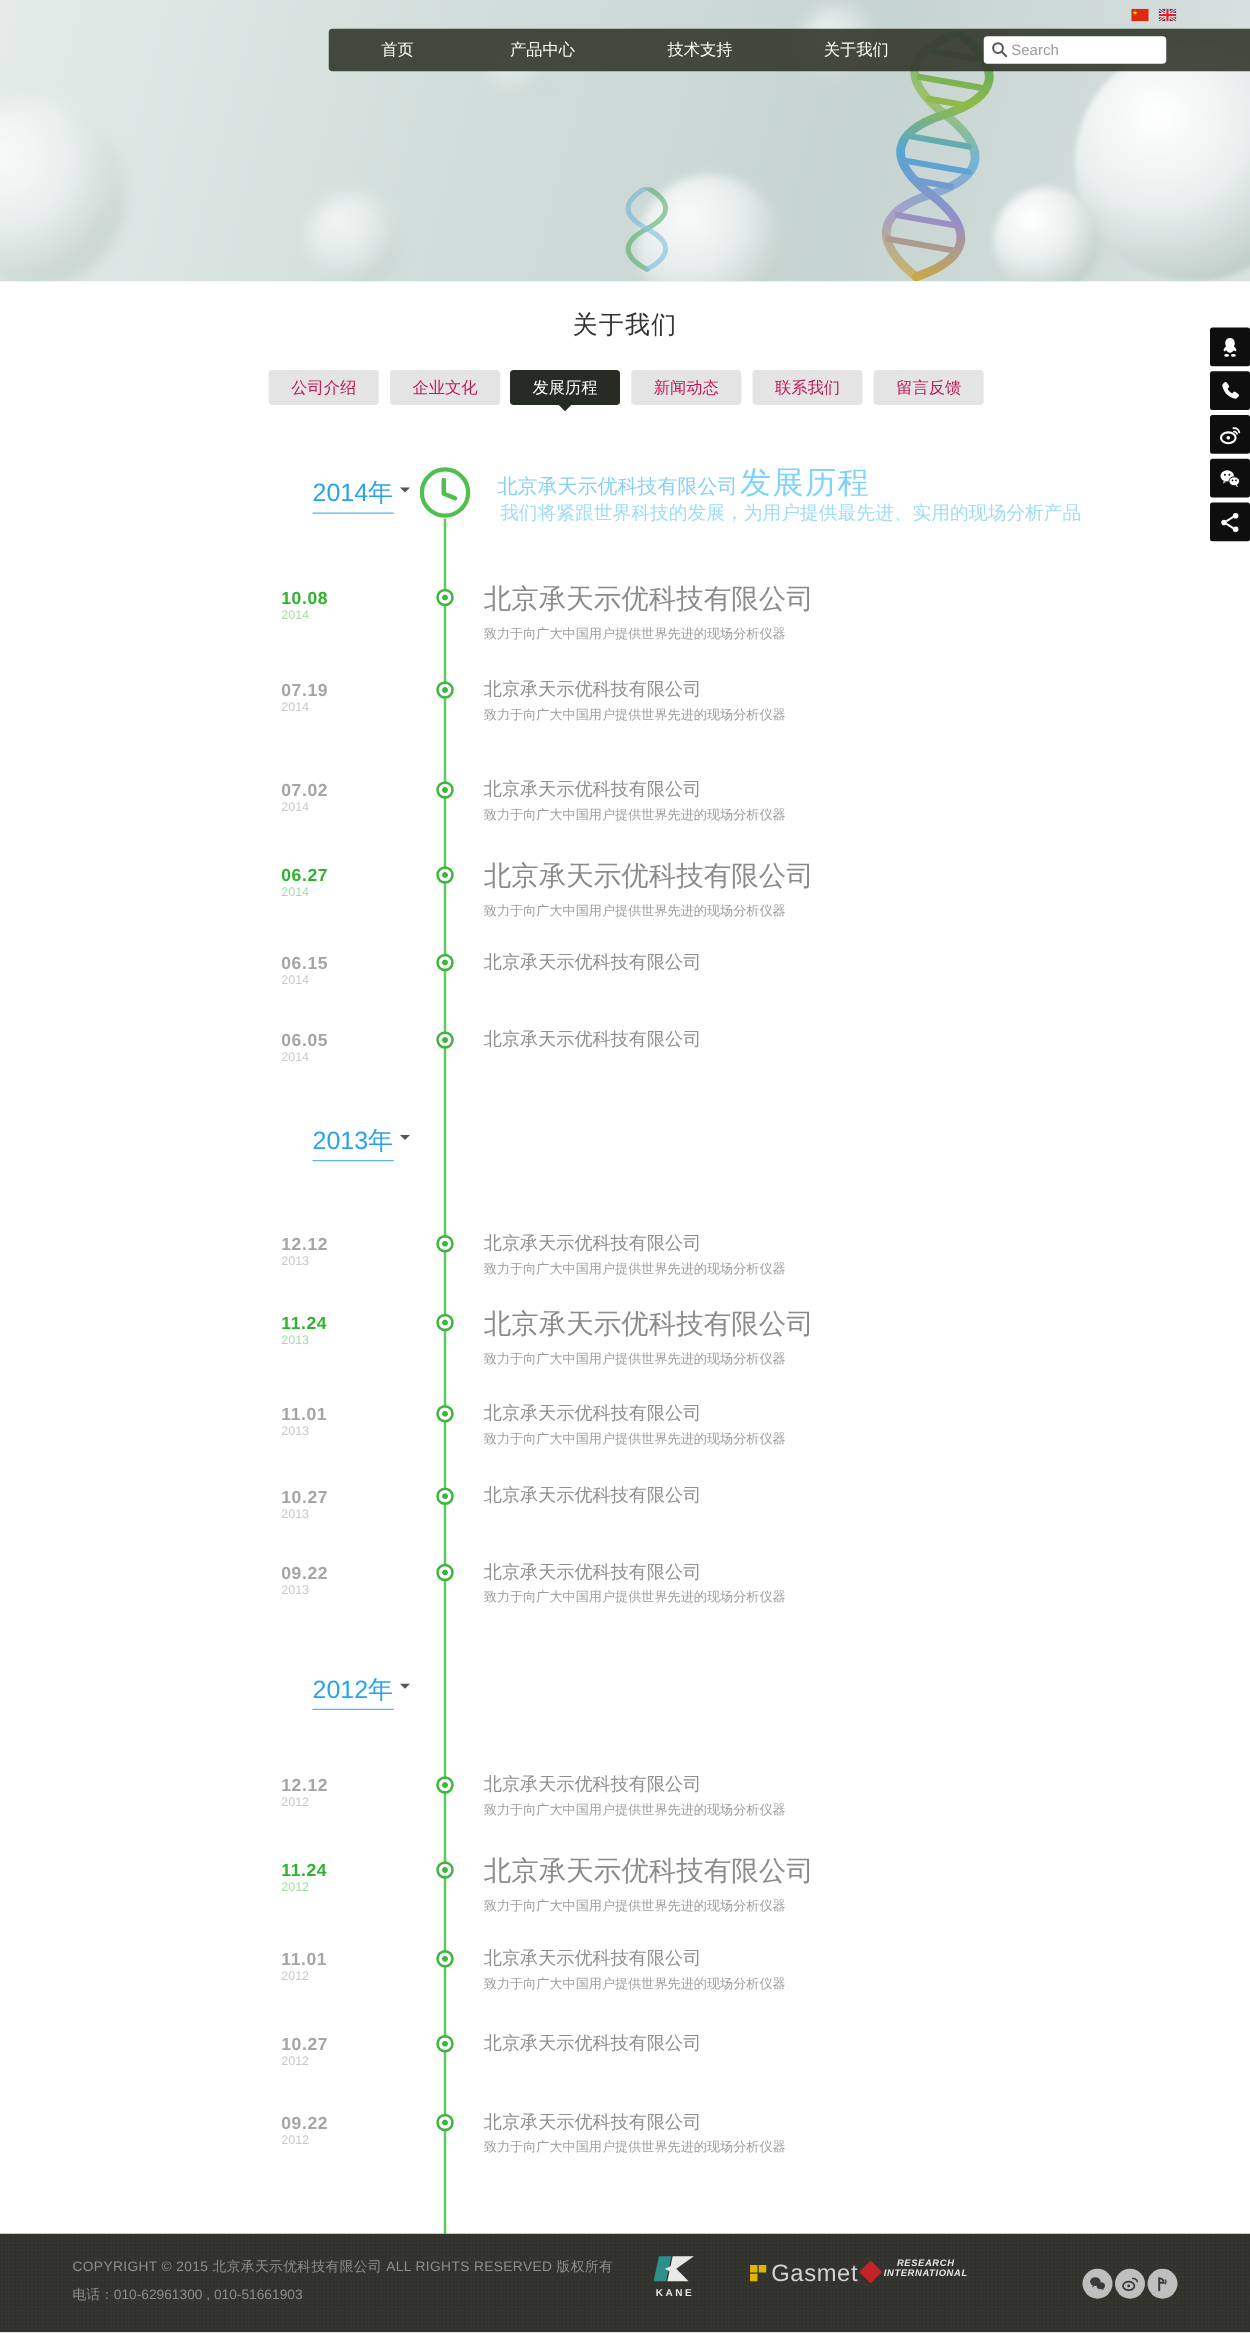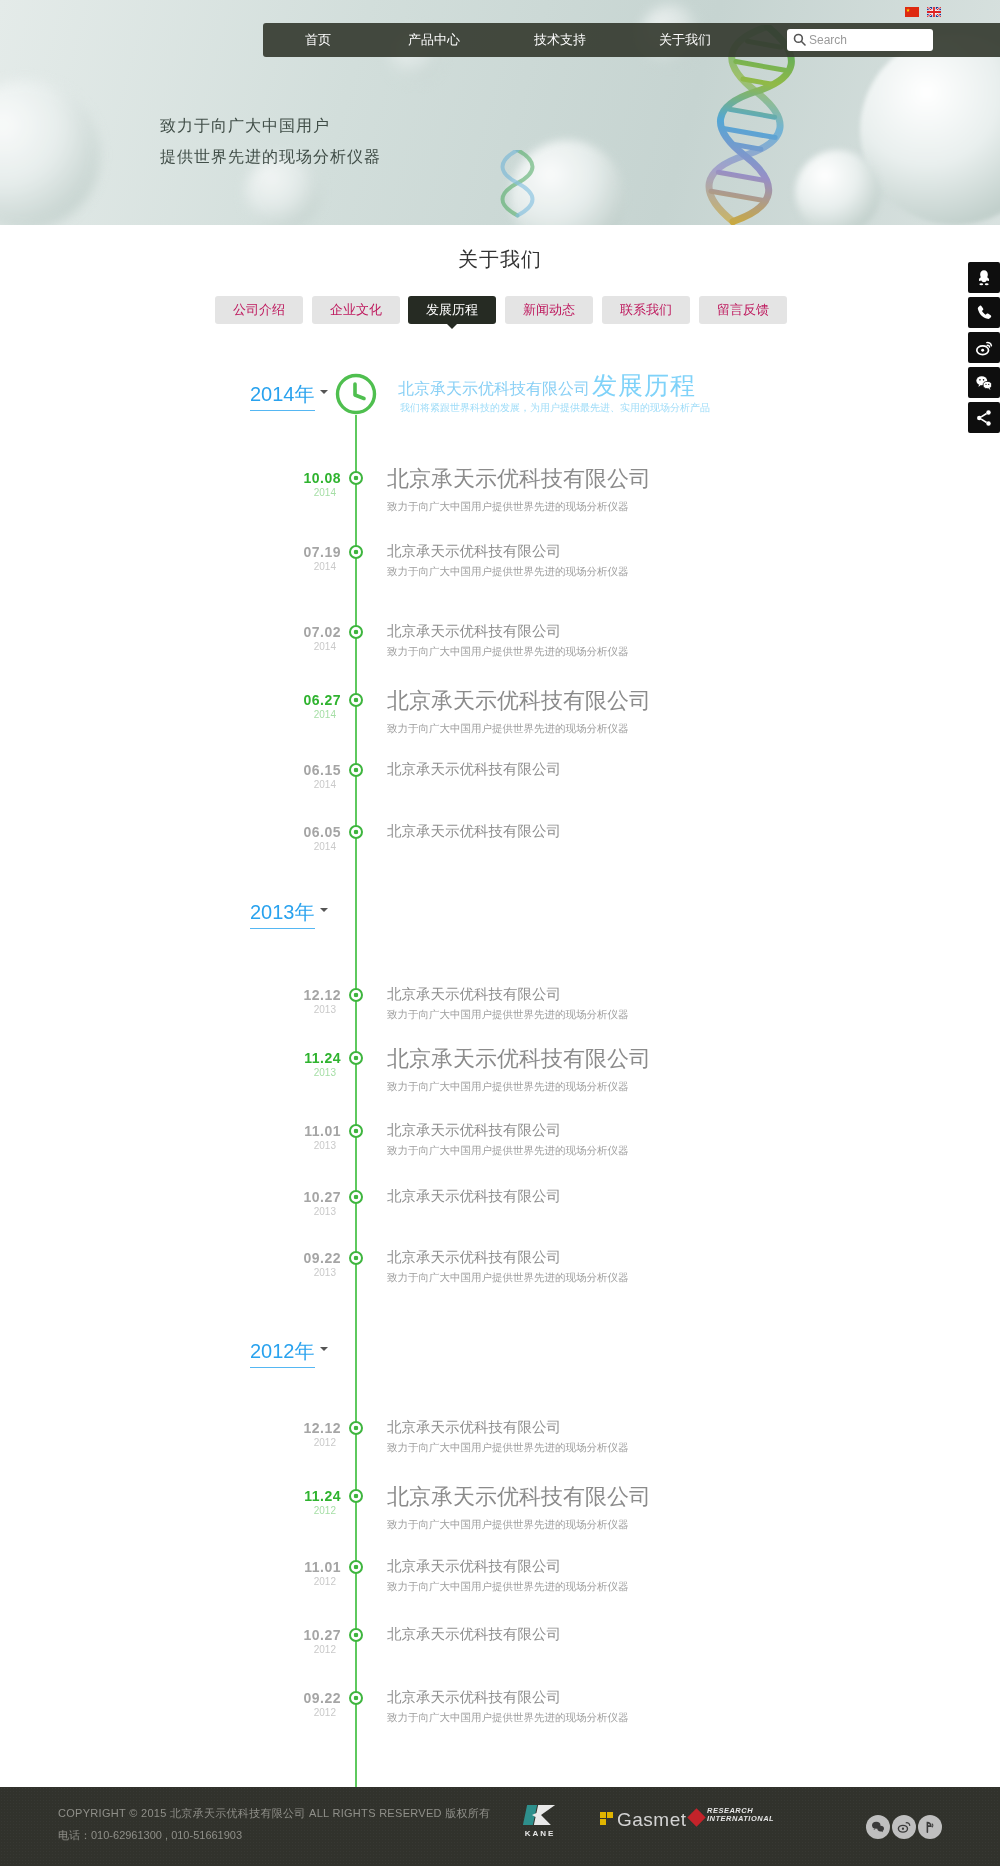--- a/index.html
+++ b/index.html
@@ -41,24 +41,24 @@
   .tab.active::after { content:""; position:absolute; left:39px; top:28px; border:5px solid transparent; border-top-color:#262b23; }
 
   
   .tl-line { position:absolute; left:355px; top:414px; width:2px; height:1373px; background:#5ec95e; }
   .year-link { position:absolute; left:250px; font-size:20px; color:#29a2ee; border-bottom:1px solid #55b7f3; padding-bottom:2px; cursor:pointer; }
   .year-link .caret { position:absolute; right:-13px; top:9px; border:4px solid transparent; border-top-color:#555; }
   .clock { position:absolute; left:335px; top:373px; width:42px; height:42px; background:#fff; border-radius:50%; }
   .dev-head { position:absolute; left:398px; top:369px; display:flex; align-items:baseline; white-space:nowrap; }
   .dev-company { font-size:16px; color:#87cff5; }
   .dev-headline { font-size:25px; color:#7fd2f9; margin-left:2px; letter-spacing:1px; }
-  .dev-tagline { position:absolute; left:400px; top:401px; font-size:10px; color:#9edcf8; white-space:nowrap; }
+  .dev-tagline { position:absolute; left:400px; top:401px; font-size:15px; color:#9edcf8; white-space:nowrap; }
 
   .entry { position:absolute; left:0; width:840px; }
-  .entry .edate { position:absolute; left:225px; width:116px; text-align:right; top:-8px; }
+  .entry .edate { position:absolute; left:225px; width:116px; top:-8px; }
   .entry .num { display:block; font-size:14px; font-weight:700; color:#a5a5a5; letter-spacing:.5px; }
   .entry .yr  { display:block; font-size:10px; color:#c9c9c9; padding-right:5px; margin-top:1px; }
   .entry.major .num { color:#2fb32f; }
   .entry.major .yr  { color:#a5dea5; }
   .entry .ring { position:absolute; left:349px; top:-7px; width:14px; height:14px; border:2px solid #3eb53e; border-radius:50%;
                  background:radial-gradient(circle,#3eb53e 0 2px,#fff 2.6px); }
   .entry .body { position:absolute; left:387px; top:-10px; }
   .entry.major .body { top:-14px; }
   .entry .etitle { font-size:14.5px; color:#8e8e8e; cursor:pointer; white-space:nowrap; }
   .entry.major .etitle { font-size:22px; color:#8b8b8b; }
@@ -67,21 +67,21 @@
 
   
   .float-btn { position:absolute; left:968px; width:32px; height:31px; background:#0e0e0e; border-radius:2px; cursor:pointer; }
   .float-btn svg { position:absolute; left:7px; top:7px; }
 
   
   .footer { position:absolute; left:0; top:1787px; width:1000px; height:79px; background:#31322c;
             background-image:radial-gradient(rgba(255,255,255,.03) 1px, transparent 1px); background-size:3px 3px; }
   .fo-copy { position:absolute; left:58px; top:19px; font-size:11px; color:#8f8f89; letter-spacing:.3px; }
   .fo-phone { position:absolute; left:58px; top:41px; font-size:11px; color:#8f8f89; }
-  .pl { position:absolute; cursor:pointer; }
+  .pl { position:absolute; cursor:pointer;text-align:center; }
   .pl-kane { left:522px; top:16px; width:36px; text-align:center; }
   .pl-kane .ktxt { display:block; font-size:8px; font-weight:700; color:#e8e8e8; letter-spacing:2px; margin-top:-2px; }
   .pl-gasmet { left:600px; top:22px; }
   .pl-gasmet .gsq { position:absolute; left:0; top:3px; width:13px; height:13px; }
   .pl-gasmet .gsq b { position:absolute; width:6px; height:6px; background:#e0b400; }
   .pl-gasmet .gtxt { margin-left:17px; font-size:19px; color:#d4d4d4; font-weight:500; letter-spacing:.5px; }
   .pl-research { left:690px; top:20px; }
   .pl-research .rdiamond { position:absolute; left:0; top:4px; width:13px; height:13px; background:#c4232a; transform:rotate(45deg); }
   .pl-research .rl { display:block; margin-left:17px; font-size:7.5px; font-weight:700; font-style:italic; color:#e6e6e6; letter-spacing:.5px; line-height:8px; }
   .fo-social { position:absolute; top:28px; width:24px; height:24px; border-radius:50%; background:#bfbfbf; cursor:pointer; }
@@ -152,24 +152,20 @@
       <polygon points="2.8,1 3.4,2.7 5.2,2.7 3.7,3.8 4.3,5.5 2.8,4.4 1.3,5.5 1.9,3.8 0.4,2.7 2.2,2.7" fill="#ffde00" transform="scale(.8) translate(1,.6)"></polygon>
     </svg>
     <svg class="flag flag-en" viewBox="0 0 14 10">
       <rect width="14" height="10" fill="#1f3a93"></rect>
       <path d="M0,0 L14,10 M14,0 L0,10" stroke="#fff" stroke-width="2.2"></path>
       <path d="M0,0 L14,10 M14,0 L0,10" stroke="#d22" stroke-width="1"></path>
       <path d="M7,0 V10 M0,5 H14" stroke="#fff" stroke-width="3.4"></path>
       <path d="M7,0 V10 M0,5 H14" stroke="#d22" stroke-width="1.8"></path>
     </svg>
 
-    <div class="hero">
-      <div>致力于向广大中国用户</div>
-      <div>提供世界先进的现场分析仪器</div>
-    </div>
   </div>
 
   <div class="page-title" style="width:1000px;">关于我们</div>
 
   <div class="tab" style="left:215px;">公司介绍</div>
   <div class="tab" style="left:312px;">企业文化</div>
   <div class="tab active" style="left:408px;">发展历程</div>
   <div class="tab" style="left:505px;">新闻动态</div>
   <div class="tab" style="left:602px;">联系我们</div>
   <div class="tab" style="left:699px;">留言反馈</div>

